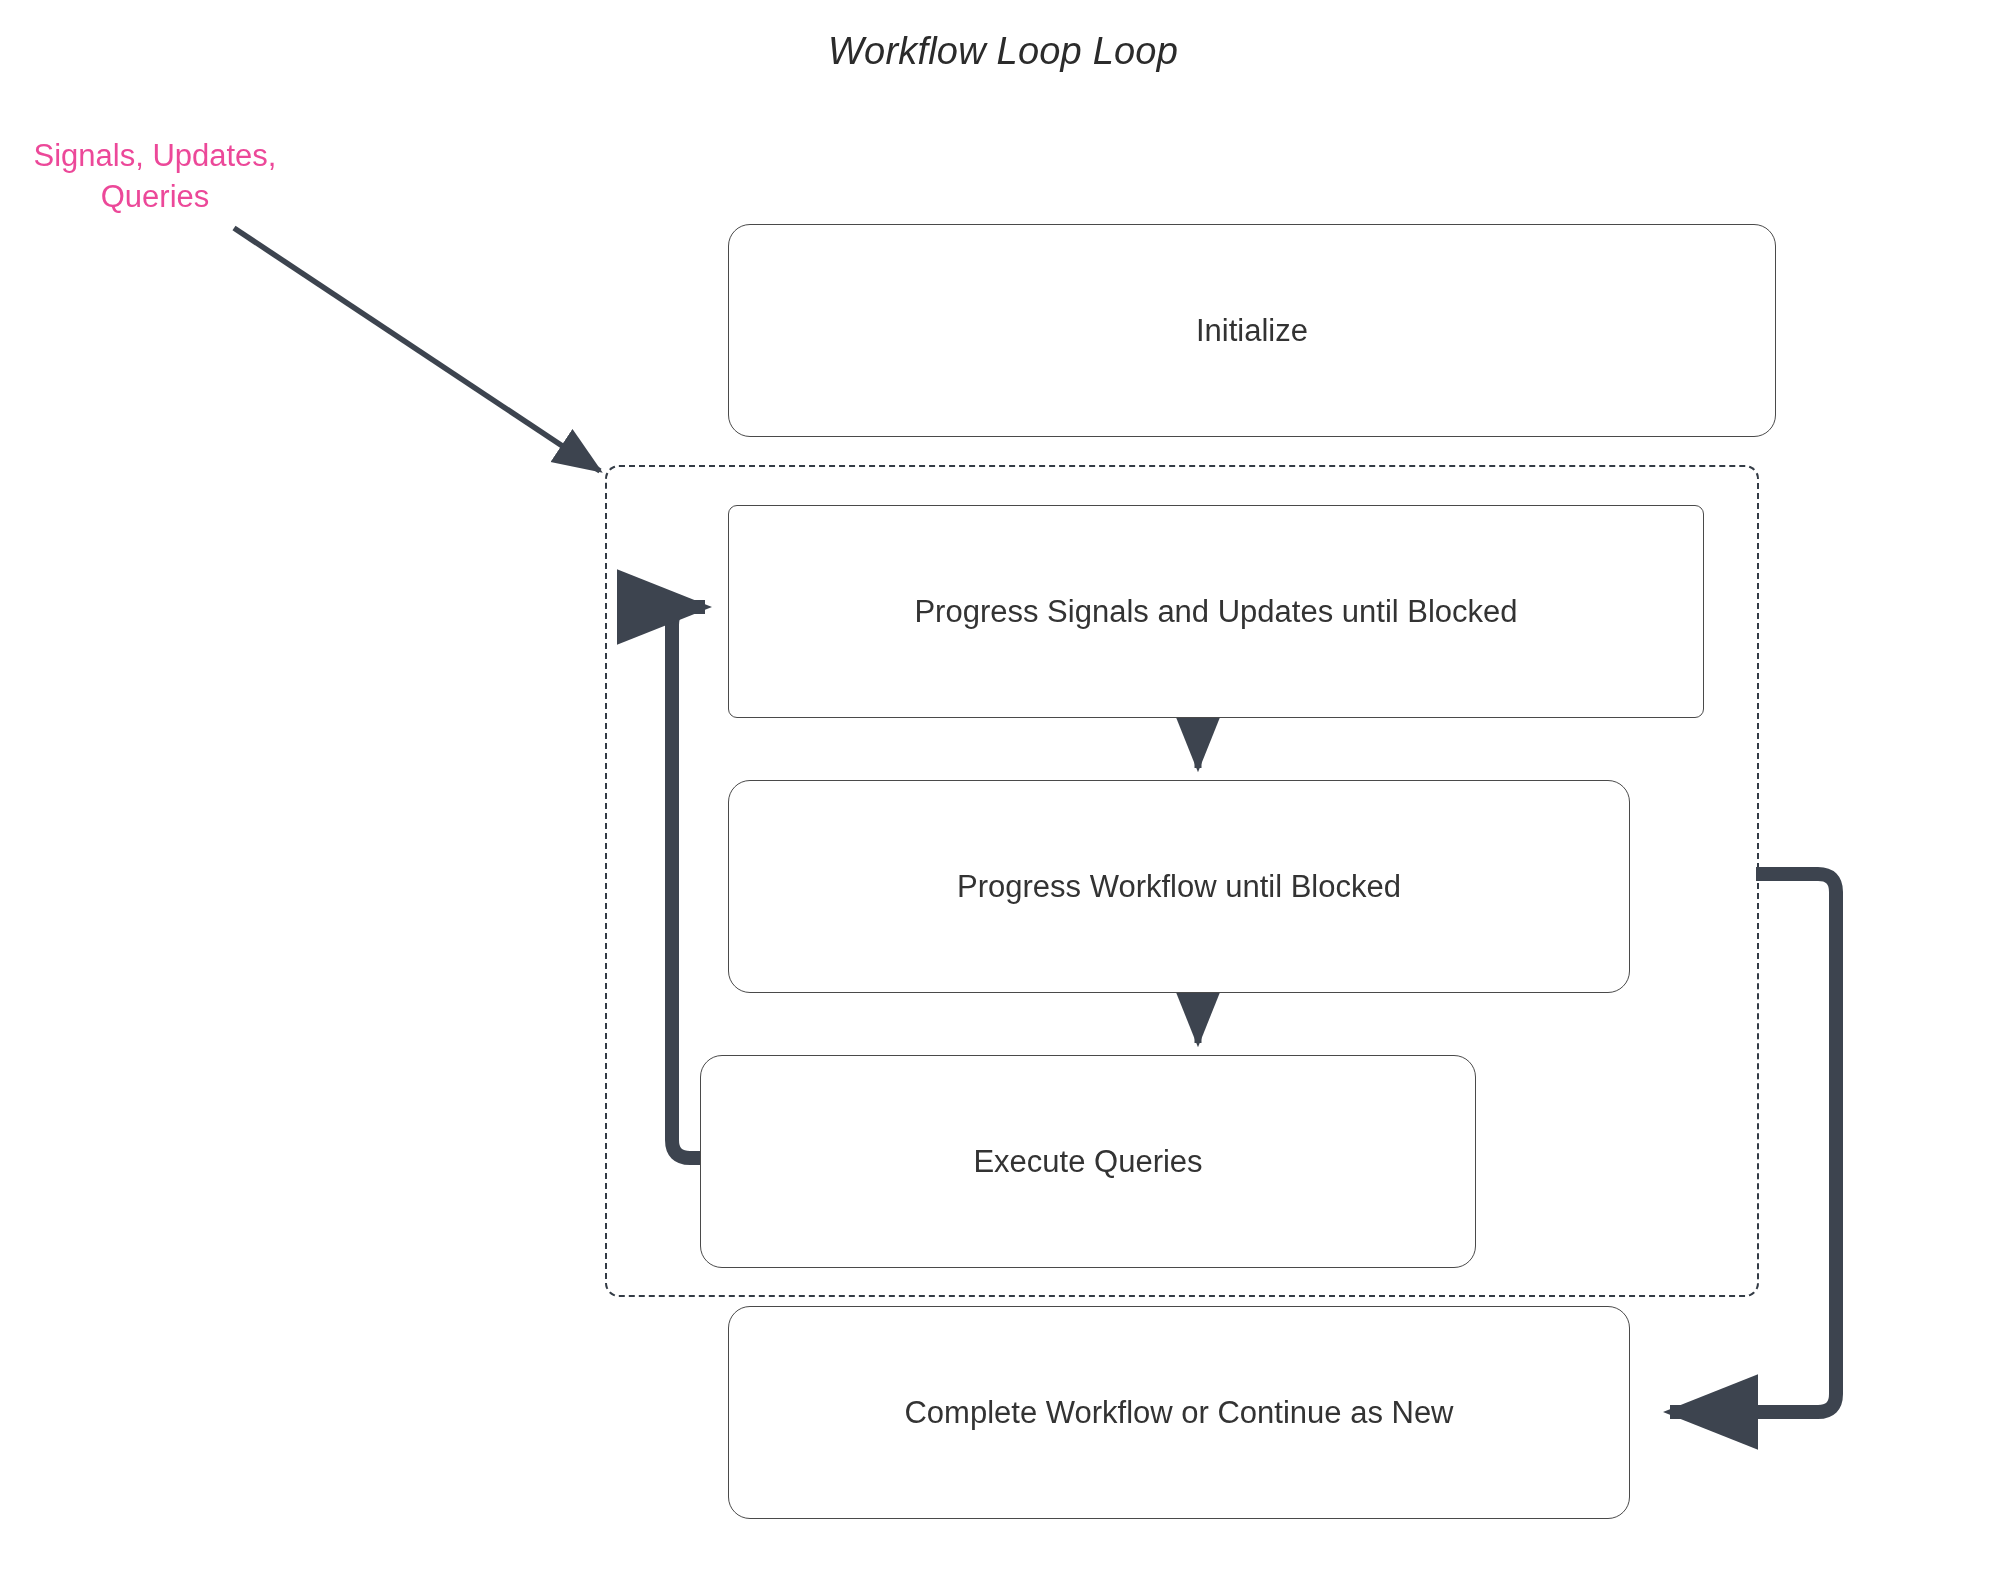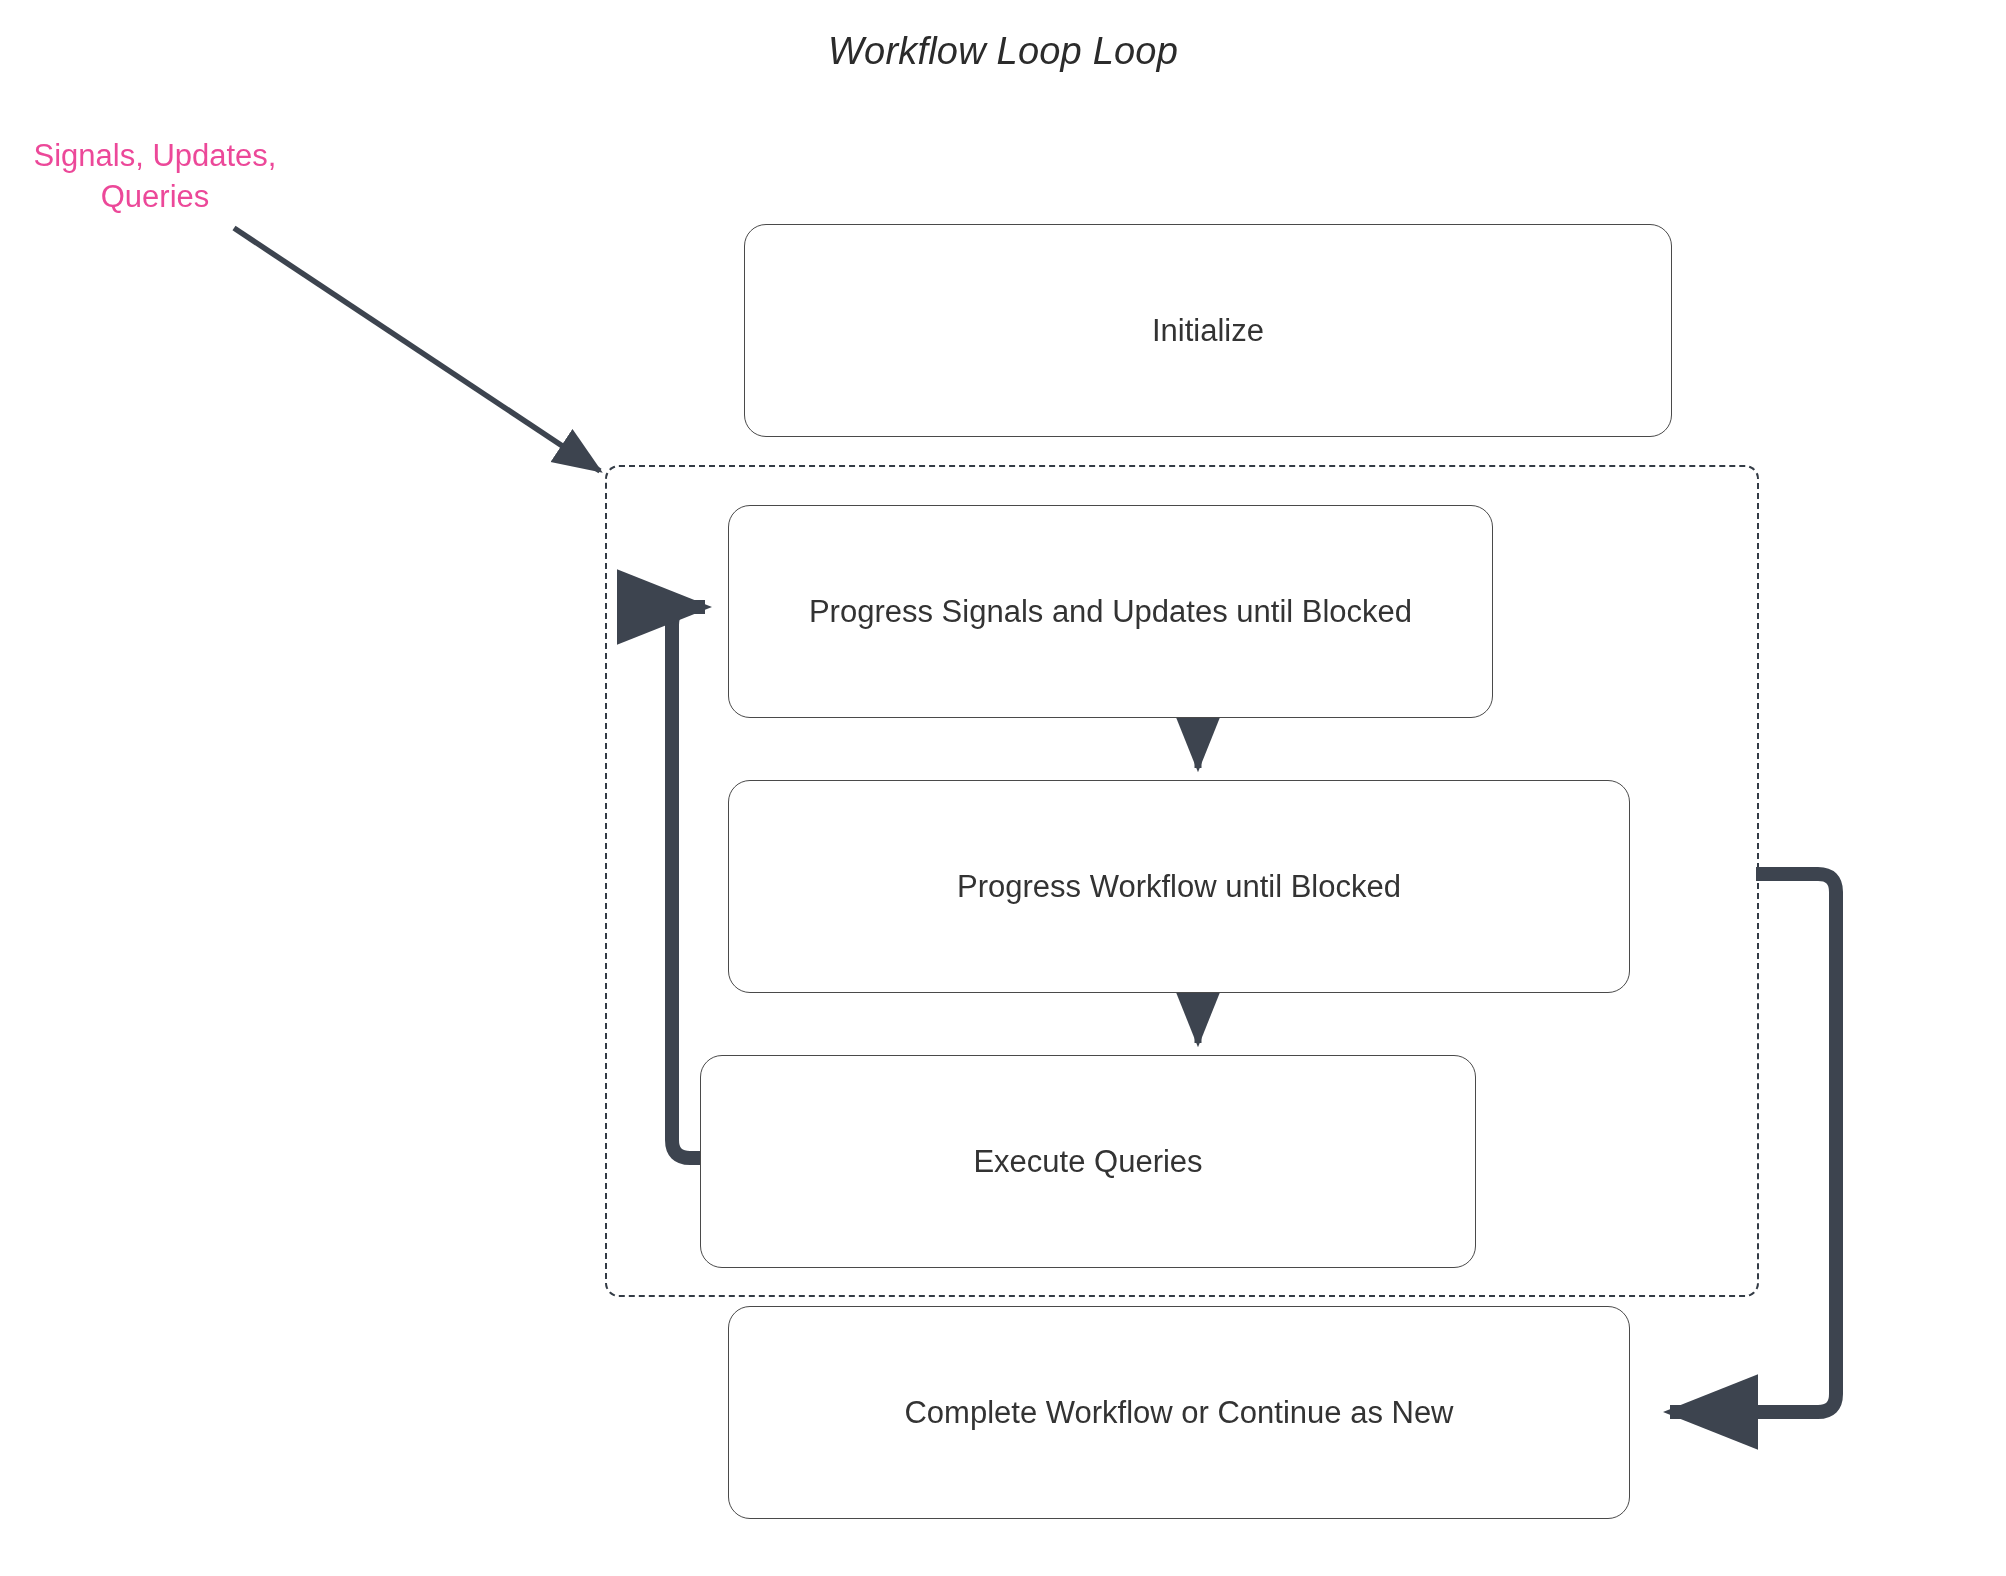--- a/index.html
+++ b/index.html
@@ -98,25 +98,25 @@
 
     <line x1="1198" y1="718" x2="1198" y2="768" stroke="#3d444f" stroke-width="7" marker-end="url(#arrow-thin)"></line>
 
     <line x1="1198" y1="993" x2="1198" y2="1043" stroke="#3d444f" stroke-width="7" marker-end="url(#arrow-thin)"></line>
 
     <path d="M 728,1158 L 690,1158 Q 672,1158 672,1140 L 672,625 Q 672,607 690,607 L 705,607" fill="none" stroke="#3d444f" stroke-width="14" stroke-linecap="butt" marker-end="url(#arrow-thick)"></path>
 
     <path d="M 1756,874 L 1818,874 Q 1836,874 1836,892 L 1836,1394 Q 1836,1412 1818,1412 L 1670,1412" fill="none" stroke="#3d444f" stroke-width="14" stroke-linecap="butt" marker-end="url(#arrow-thick)"></path>
   </svg>
 
-  <div class="node" style="left:728px; top:224px; width:928px; height:213px;margin-left:16px;">
+  <div class="node" style="left:728px; top:224px; width:1048px; height:213px;">
     <span class="node-label">Initialize</span>
   </div>
 
-  <div class="node" style="left:728px; top:505px; width:765px; height:213px;">
+  <div class="node" style="left:728px; top:505px; width:976px; height:213px;border-radius:9px;">
     <span class="node-label">Progress Signals and Updates until Blocked</span>
   </div>
 
   <div class="node" style="left:728px; top:780px; width:902px; height:213px;">
     <span class="node-label">Progress Workflow until Blocked</span>
   </div>
 
   <div class="node" style="left:700px; top:1055px; width:776px; height:213px;">
     <span class="node-label">Execute Queries</span>
   </div>

